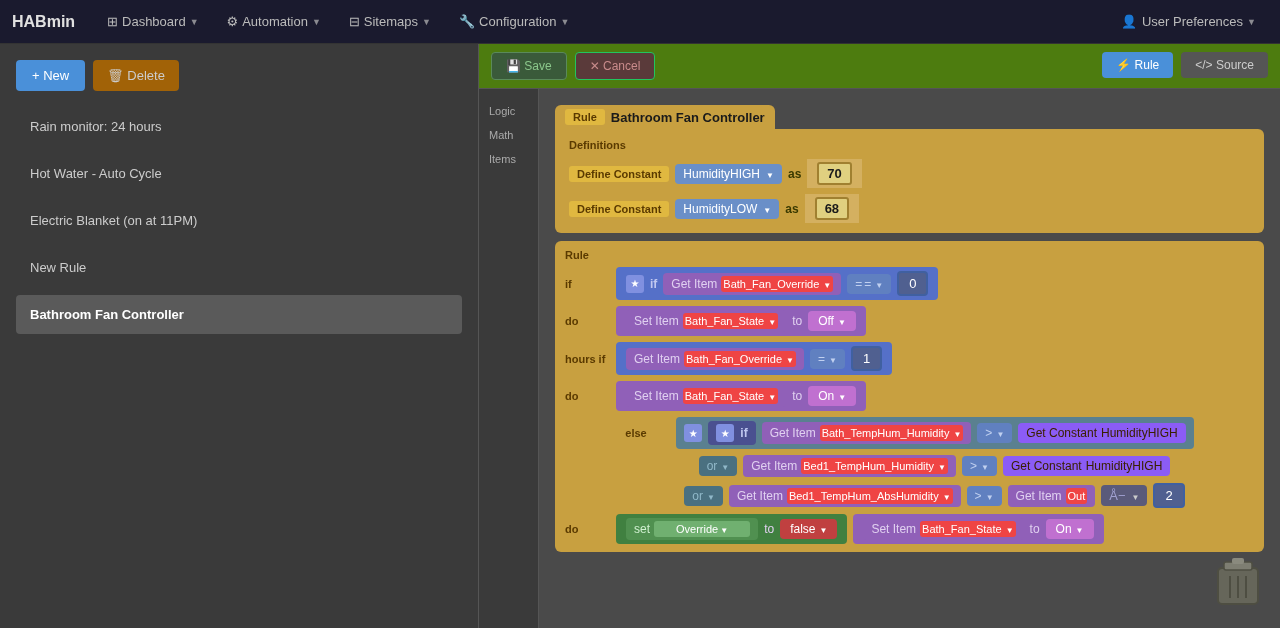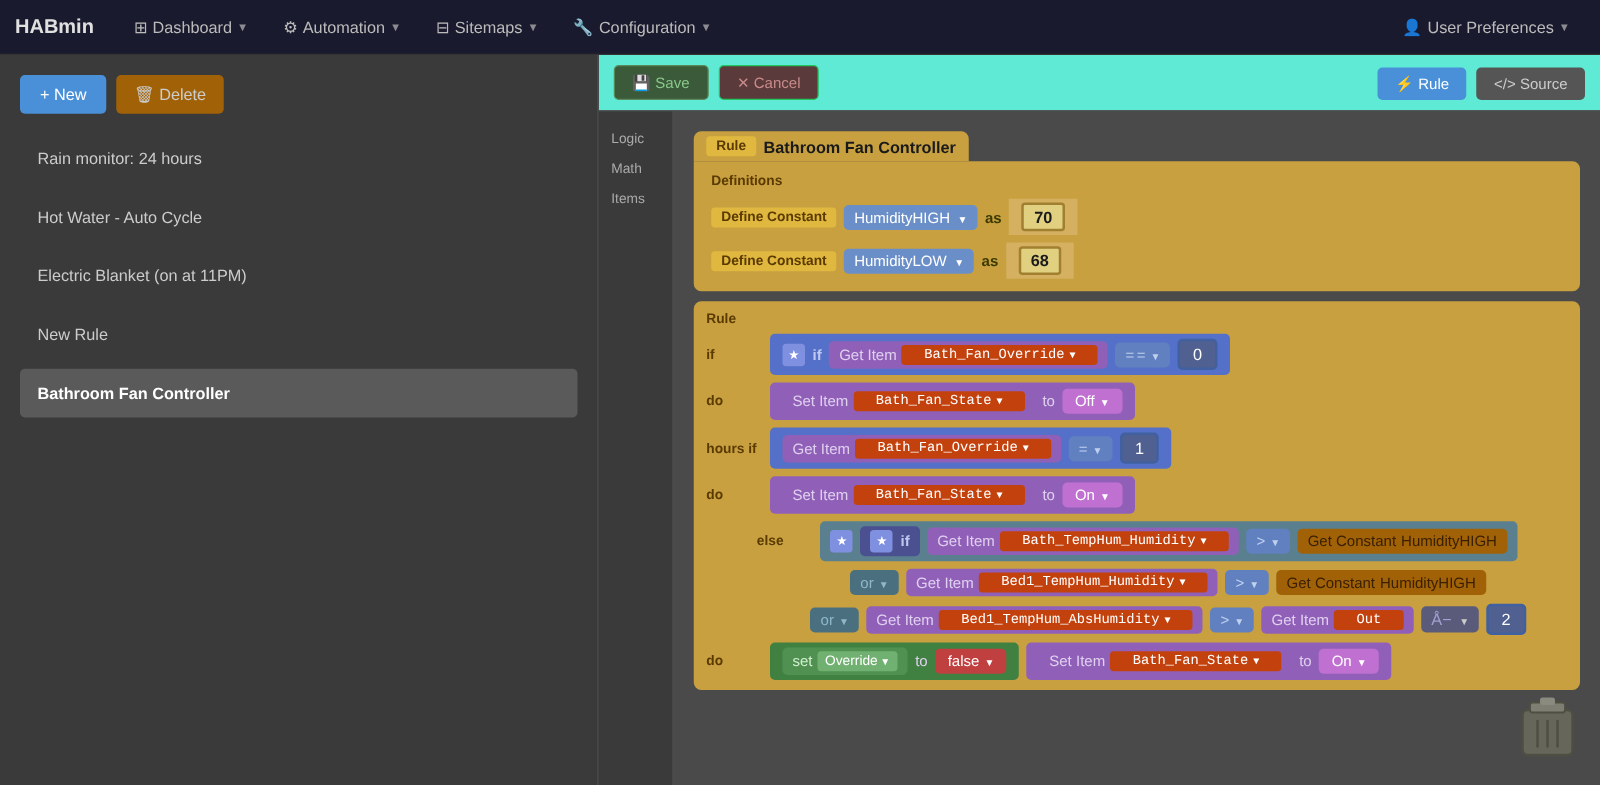--- a/index.html
+++ b/index.html
@@ -99,25 +99,25 @@
     .content {
       flex: 1;
       background: #2d2d2d;
       display: flex;
       flex-direction: column;
       overflow: hidden;
     }
 
     
     .toolbar {
-      background: #5eead4;
+      background: #4d7c0f;
       border-bottom: 1px solid #555;
       padding: 8px 12px;
       display: flex;
-      align-items: flex-end;
+      align-items: flex-start;
       gap: 8px;
     }
     .btn-save {
       background: #3a5a3a;
       color: #8bc88b;
       border: 1px solid #5a8a5a;
       padding: 6px 14px;
       border-radius: 4px;
       cursor: pointer;
       font-size: 12px;
@@ -342,30 +342,29 @@
       background: #9060b8;
       color: #e0d0f0;
       padding: 3px 8px;
       border-radius: 4px;
       font-size: 12px;
       display: flex;
       align-items: center;
       gap: 4px;
     }
     .item-select {
-      background: #c2410c;
+      background: #ef4444;
       color: #fff;
       border: none;
-      padding: 2px 18px;
+      padding: 2px 2px;
       border-radius: 3px;
       font-size: 11px;
       display: flex;
       align-items: center;
       gap: 2px;
-      font-family: Liberation Mono, monospace;
     }
     .operator-block {
       background: #6080c0;
       color: #c0d0f0;
       padding: 3px 8px;
       border-radius: 4px;
       font-size: 12px;
       display: flex;
       align-items: center;
       gap: 2px;
@@ -449,21 +448,21 @@
       border-radius: 4px;
       font-size: 12px;
       display: flex;
       align-items: center;
       gap: 4px;
     }
     .var-select {
       background: #70b070;
       color: #fff;
       border: none;
-      padding: 2px 6px;
+      padding: 2px 22px;
       border-radius: 3px;
       font-size: 11px;
       display: flex;
       align-items: center;
     }
     .false-val {
       background: #c04040;
       color: #fff;
       padding: 3px 10px;
       border-radius: 4px;
@@ -482,21 +481,21 @@
       height: 52px;
       opacity: 0.7;
     }
 
     
     .canvas::-webkit-scrollbar { width: 8px; height: 8px; }
     .canvas::-webkit-scrollbar-track { background: #3a3a3a; }
     .canvas::-webkit-scrollbar-thumb { background: #666; border-radius: 4px; }
 
     .get-const-block {
-      background: #a16207;
+      background: #8b5cf6;
       color: #3a2000;
       padding: 3px 8px;
       border-radius: 4px;
       font-size: 12px;
       display: flex;
       align-items: center;
       gap: 4px;
     }
 
     .chevron { font-size: 9px; opacity: 0.7; }

